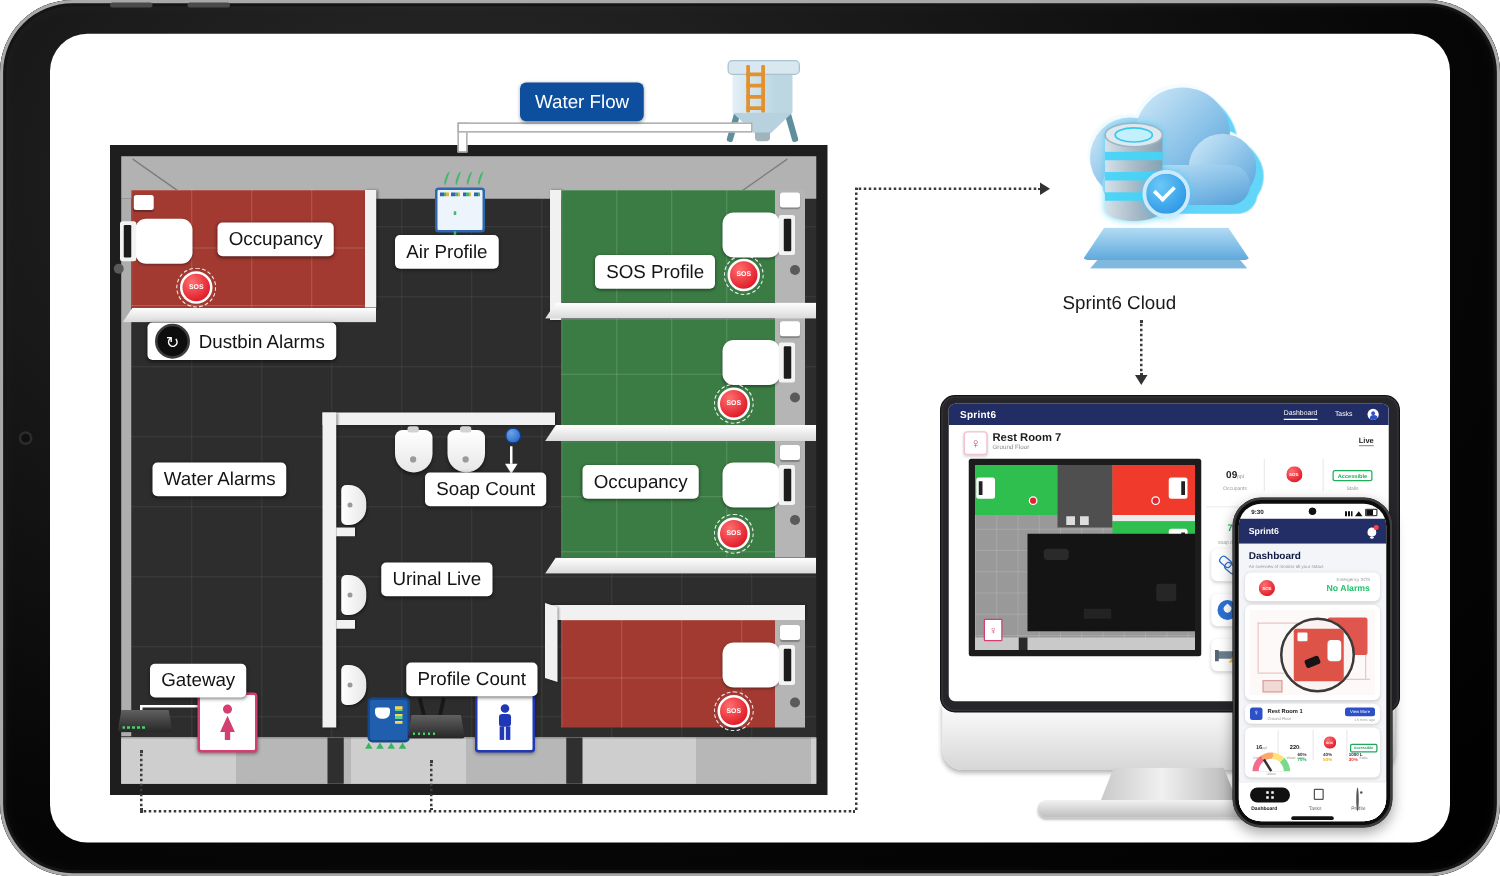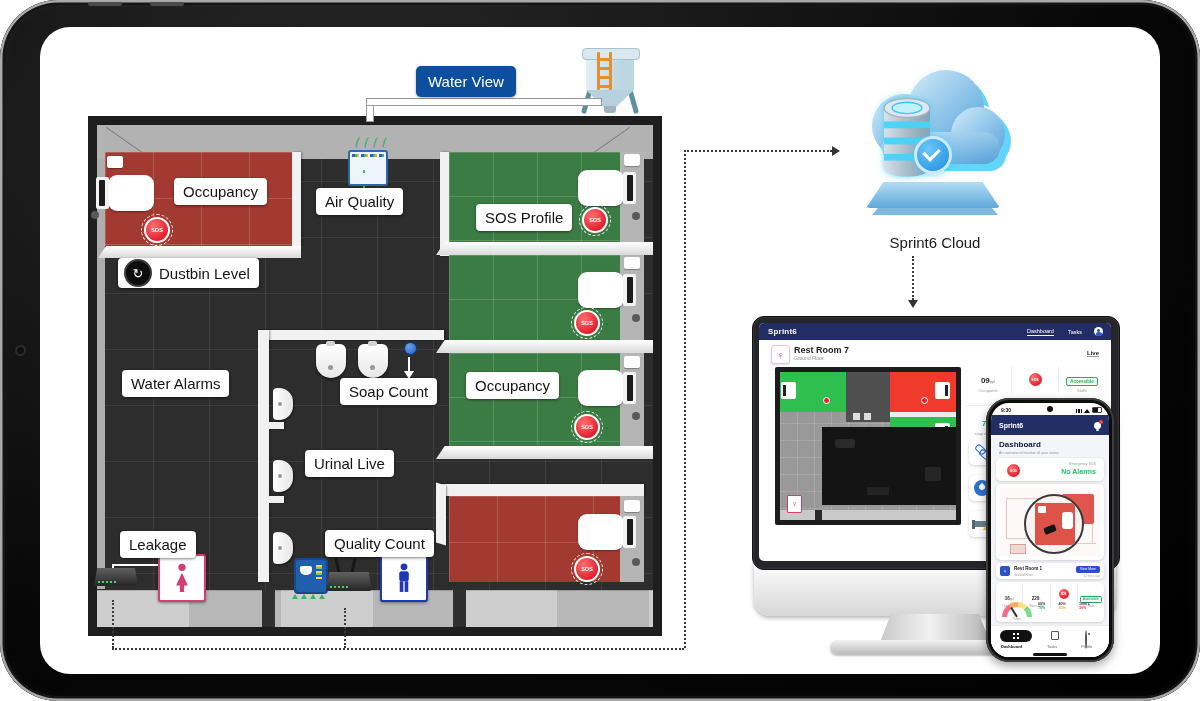--- a/index.html
+++ b/index.html
@@ -85,21 +85,21 @@
   .dotv{width:0;border-left:2px dotted #3b3b3b;}
   .doth{height:0;border-top:2px dotted #3b3b3b;}
   .arr-r{width:0;height:0;border-top:5px solid transparent;border-bottom:5px solid transparent;border-left:8px solid #333;}
   .arr-d{width:0;height:0;border-left:5px solid transparent;border-right:5px solid transparent;border-top:8px solid #333;}
   
   .cloud-svg{filter:drop-shadow(-2px -3px 0 #f4fcff) drop-shadow(6px 7px 0 rgba(72,206,248,.85));}
   .platform{background:linear-gradient(#b3dcf4,#5fa9dc);clip-path:polygon(13% 0,87% 0,100% 100%,0 100%);border-radius:4px;}
   .platform2{background:#61a8d6;clip-path:polygon(6% 0,94% 0,100% 100%,0 100%);opacity:.8;}
   .badge{width:32px;height:32px;border-radius:50%;background:radial-gradient(circle at 35% 30%,#6cc8f8,#1d8cdf);border:3px solid #cdeafc;z-index:5;box-shadow:0 0 8px rgba(70,200,250,.8);}
   .badge:after{content:"";position:absolute;left:9px;top:6px;width:8px;height:12px;border-right:3.5px solid #fff;border-bottom:3.5px solid #fff;transform:rotate(45deg);}
-  .cloud-cap{font-size:15px;color:#1a1a1a;text-align:center;}
+  .cloud-cap{font-size:15px;color:#1a1a1a;text-align:left;}
   
   .m-chin{background:linear-gradient(#fefefe,#d6d6d6);border-radius:0 0 16px 16px;box-shadow:0 2px 4px rgba(0,0,0,.3);}
   .m-neck{background:linear-gradient(90deg,#c9c9c9,#f0f0f0 45%,#b5b5b5);clip-path:polygon(10% 0,90% 0,100% 100%,0 100%);}
   .m-base{background:linear-gradient(#f2f2f2,#bdbdbd);border-radius:8px;box-shadow:0 2px 2px rgba(0,0,0,.25);}
   .m-body{background:#26262a;border-radius:12px;border:1px solid #121214;box-shadow:inset 0 0 2px rgba(255,255,255,.25);}
   .m-screen{background:#fff;border-radius:5px;overflow:hidden;}
   .m-nav{background:#222d66;display:flex;align-items:center;color:#fff;}
   .m-logo{font-size:8px;font-weight:bold;letter-spacing:.2px;margin-left:9px;}
   .m-nav-item{font-size:5.5px;margin-left:14px;}
   .m-nav-item.act{border-bottom:1px solid #fff;padding-bottom:1px;}
@@ -222,21 +222,21 @@
         </div>
       <div class="a aqi" style="left:260px;top:34px">
         <div class="px"></div>
         <div class="row">
             <span class="cloudic" style="position:relative"></span>
             <span class="bars"><i style="height:3px"></i><i style="height:5px"></i><i style="height:7px"></i></span>
             <span class="t">AQI</span>
           </div>
       </div>
       <div class="lbl" style="left:228px;top:72px">
-          <span>Air Quality</span>
+          <span>Air Profile</span>
         </div>
 
       <div class="a wallw" style="left:352px;top:36px;width:9px;height:104px"></div>
       <div class="a gray-strip" style="left:532px;top:36px;width:24px;height:294px"></div>
       <div class="a tile-green" style="left:361px;top:36px;width:171px;height:90px"></div>
       <div class="a tile-green" style="left:361px;top:139px;width:171px;height:85px"></div>
       <div class="a tile-green" style="left:361px;top:237px;width:171px;height:93px"></div>
       <div class="a cistern" style="left:536px;top:38px"></div>
       <div class="a toilet" style="left:490px;top:52px">
           <span class="a seat"></span>
@@ -289,21 +289,21 @@
         </div>
       <div class="a gdot" style="left:544px;top:442px"></div>
       <div class="a sos b" style="left:486px;top:440px">
           <span>SOS</span>
         </div>
 
       <div class="lbl" style="left:30px;top:142px">
         <span class="bin">
             <span>↻</span>
           </span>
-        <span>Dustbin Level</span>
+        <span>Dustbin Alarms</span>
       </div>
       <div class="lbl" style="left:34px;top:254px">
           <span>Water Alarms</span>
         </div>
 
       <div class="a wallw" style="left:170px;top:214px;width:186px;height:10px"></div>
       <div class="a wallw" style="left:170px;top:214px;width:11px;height:252px"></div>
       <div class="a wallw" style="left:181px;top:306px;width:15px;height:7px"></div>
       <div class="a wallw" style="left:181px;top:380px;width:15px;height:7px"></div>
       <div class="a sink" style="left:228px;top:228px"></div>
@@ -314,25 +314,25 @@
       <div class="lbl" style="left:252px;top:262px">
           <span>Soap Count</span>
         </div>
       <div class="a urinal" style="left:185px;top:272px"></div>
       <div class="a urinal" style="left:185px;top:344px"></div>
       <div class="a urinal" style="left:185px;top:416px"></div>
       <div class="lbl" style="left:217px;top:334px">
           <span>Urinal Live</span>
         </div>
       <div class="lbl" style="left:237px;top:414px">
-          <span>Quality Count</span>
+          <span>Profile Count</span>
         </div>
 
       <div class="lbl" style="left:32px;top:415px">
-          <span>Leakage</span>
+          <span>Gateway</span>
         </div>
       <div class="a wline" style="left:24px;top:448px;width:2px;height:14px"></div>
       <div class="a wline" style="left:24px;top:448px;width:72px;height:2px"></div>
       <div class="a arr-u" style="left:91px;top:441px"></div>
       <div class="a ent-band"></div>
       <div class="a stub" style="left:174px;top:474px;width:13px;height:37px"></div>
       <div class="a stub" style="left:365px;top:474px;width:13px;height:37px"></div>
       <div class="a router" style="left:6px;top:452px;width:44px;height:18px"></div>
       <div class="a sign f" style="left:70px;top:438px">
         <svg class="psvg" width="26" height="30" viewBox="0 0 24 28">
@@ -355,21 +355,21 @@
             <circle cx="12" cy="3.6" r="3.2" fill="#2038b8"></circle>
             <rect x="7.5" y="7.6" width="9" height="9.5" rx="2.4" fill="#2038b8"></rect>
             <rect x="8" y="17" width="3.4" height="10" fill="#2038b8"></rect>
             <rect x="12.6" y="17" width="3.4" height="10" fill="#2038b8"></rect>
           </svg>
       </div>
     </div>
 
     <div class="a pipe" style="left:366px;top:98px;width:8px;height:24px"></div>
     <div class="a pipe" style="left:366px;top:98px;width:236px;height:8px"></div>
-    <div class="a wf-lbl" style="left:416px;top:66px"><span>Water View</span></div>
+    <div class="a wf-lbl" style="left:416px;top:66px"><span>Water Flow</span></div>
     <div class="a tank-leg" style="left:585px;top:84px;transform:rotate(16deg)"></div>
     <div class="a tank-leg" style="left:630px;top:84px;transform:rotate(-16deg)"></div>
     <div class="a tank-body" style="left:586px;top:57px;width:48px;height:34px"></div>
     <div class="a tank-cone" style="left:586px;top:90px;width:48px;height:17px"></div>
     <div class="a nozzle" style="left:604px;top:106px;width:12px;height:7px"></div>
     <div class="a tank-lip" style="left:582px;top:48px;width:56px;height:10px"></div>
     <div class="a lad-bar" style="left:597px;top:52px"></div>
     <div class="a lad-bar" style="left:609px;top:52px"></div>
     <div class="a lad-rung" style="left:597px;top:58px"></div>
     <div class="a lad-rung" style="left:597px;top:67px"></div>

